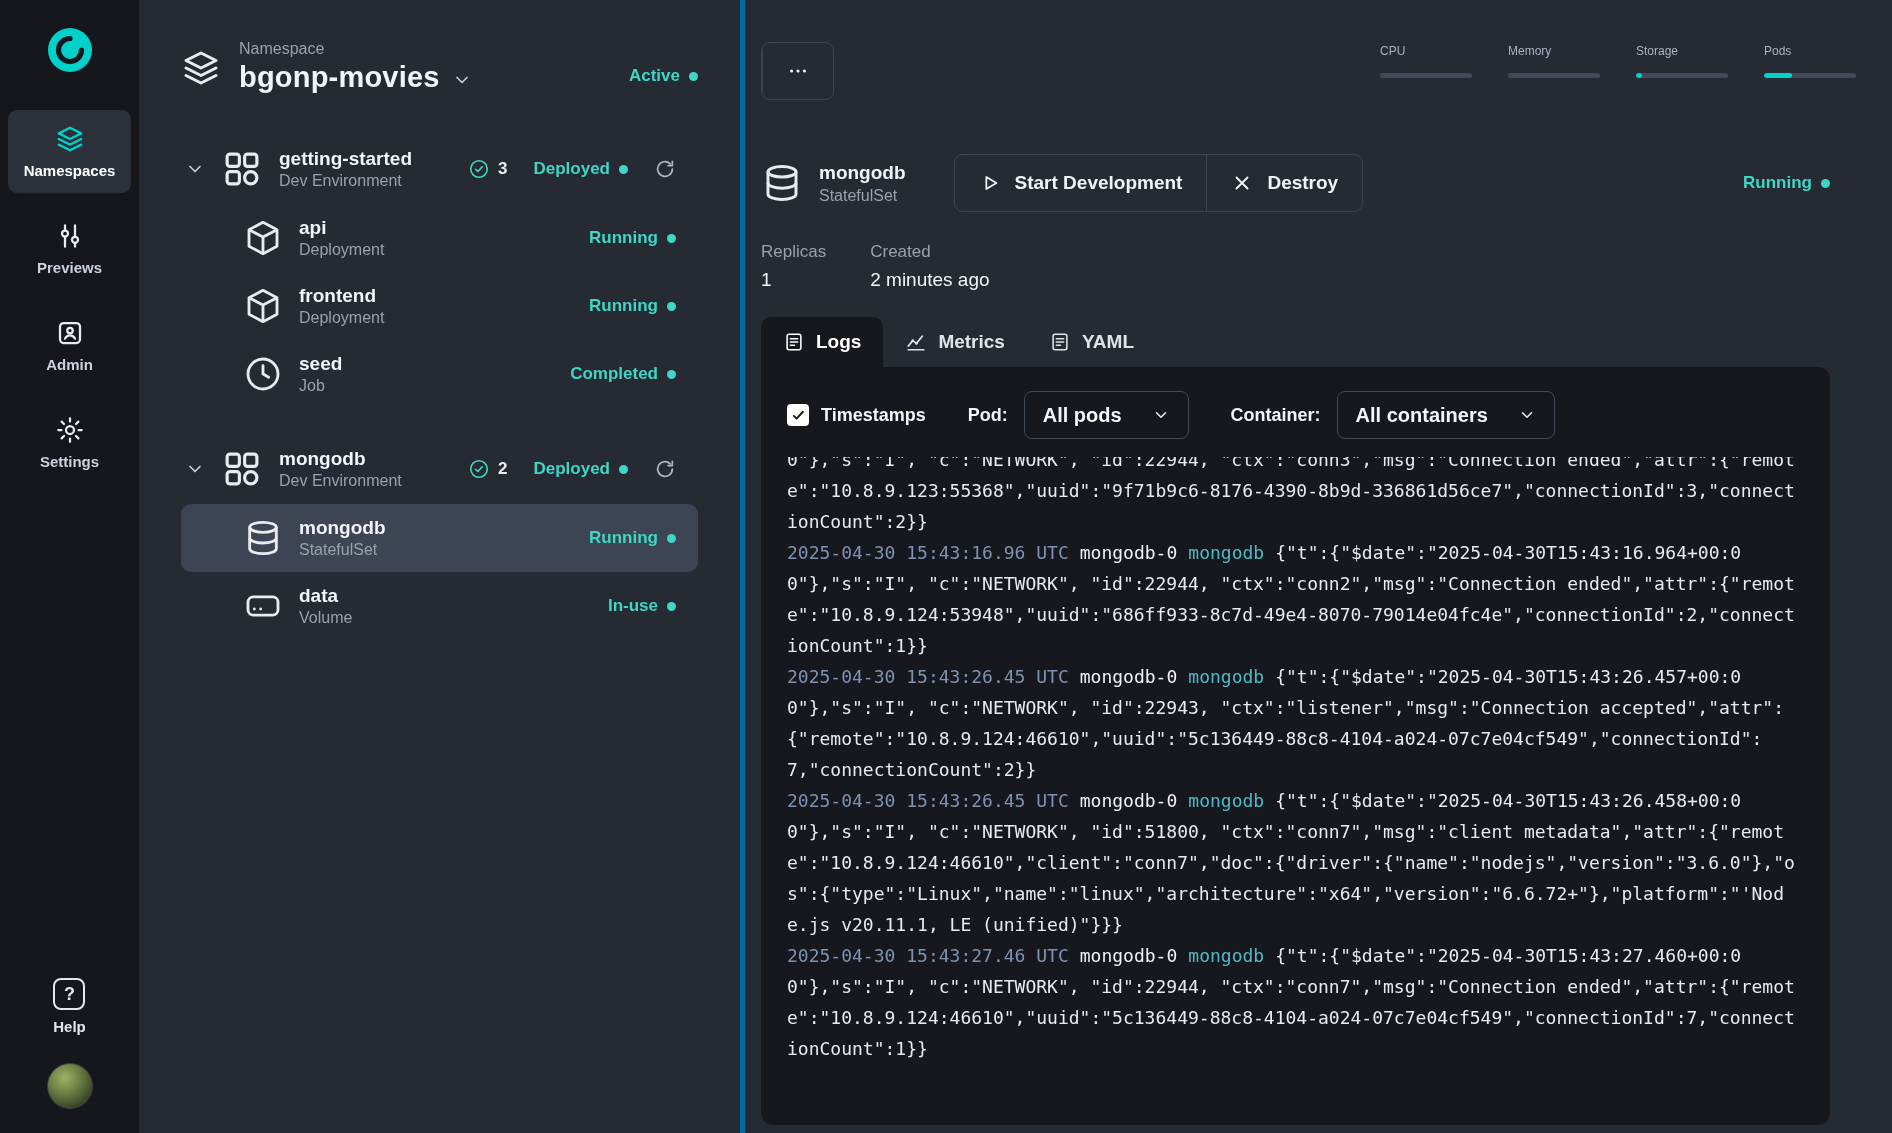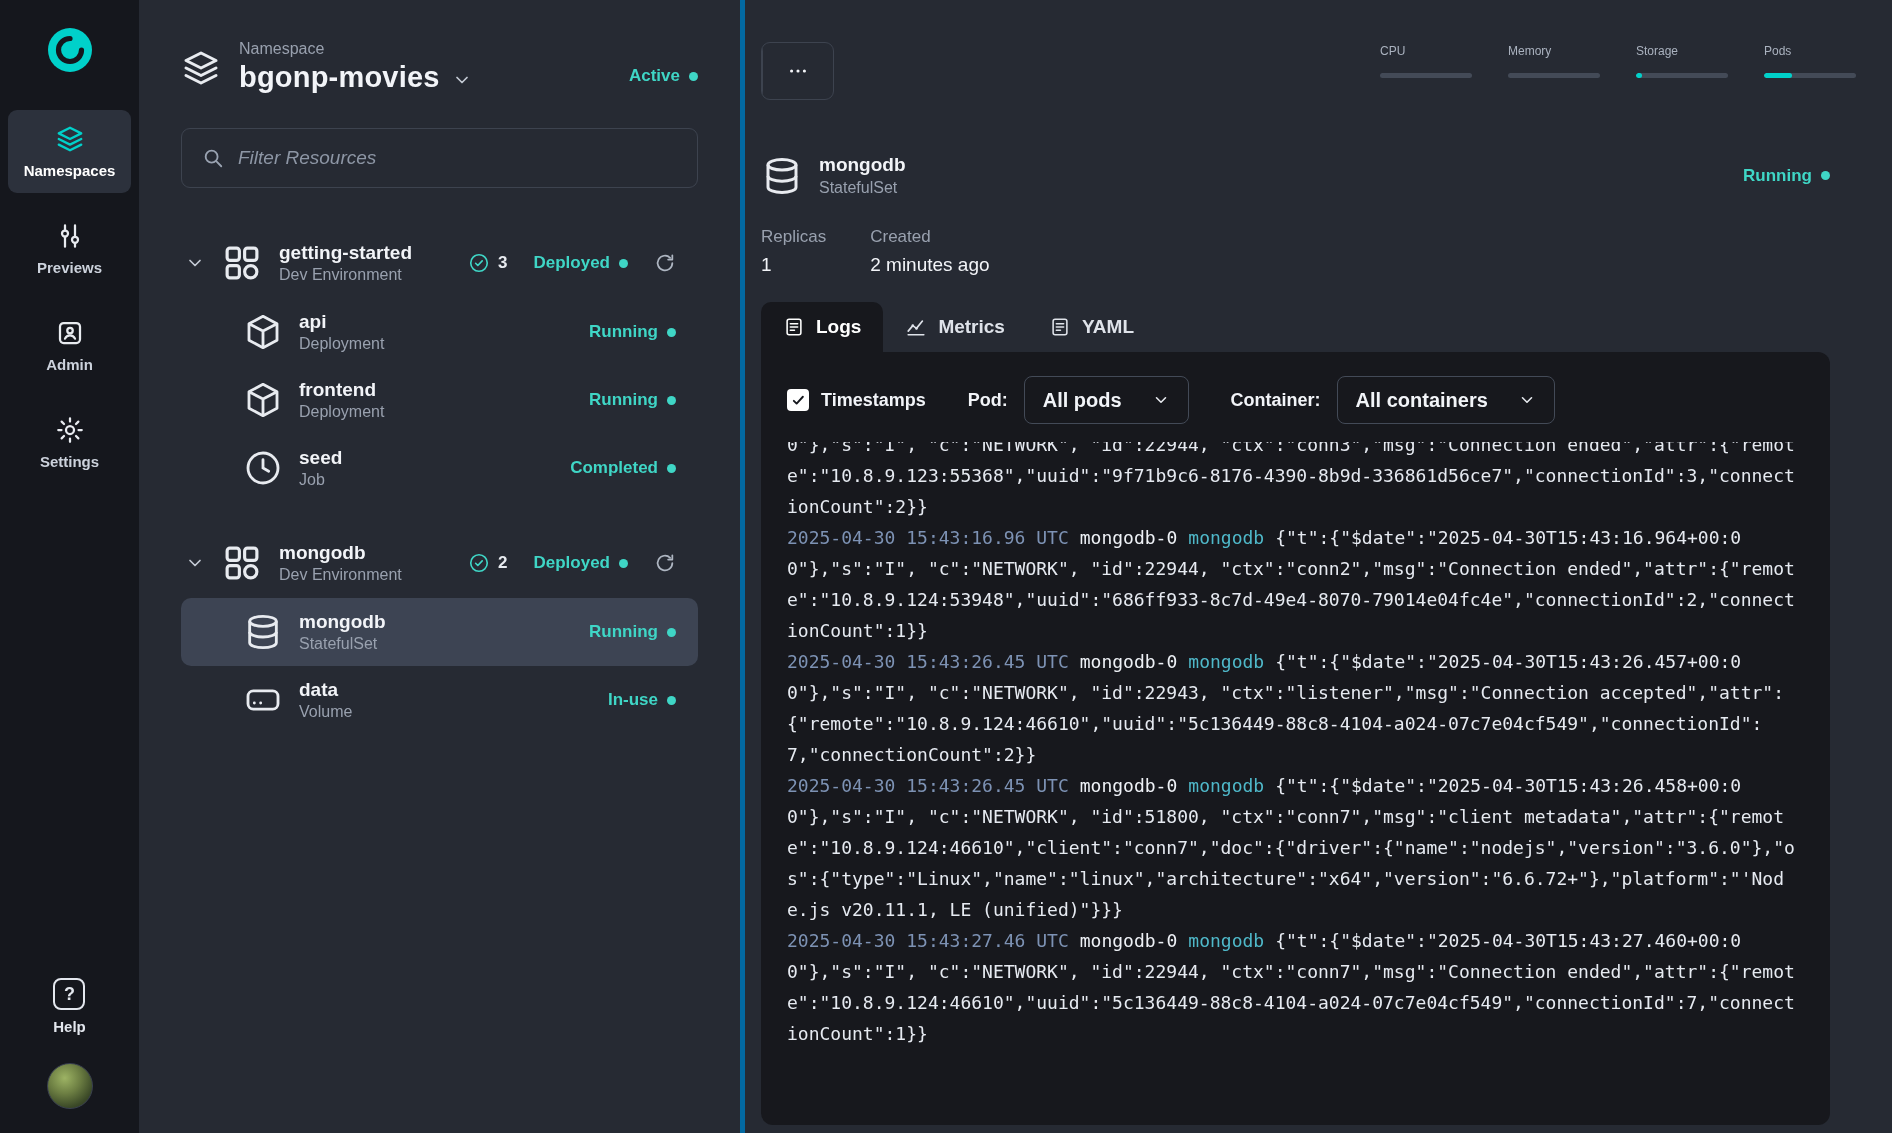--- a/index.html
+++ b/index.html
@@ -278,26 +278,20 @@
                 <use href="#i-chevron-down"></use>
               </svg></span>
         </div>
       </div>
       <span class="ns-status status-text">
         <span>Active</span>
         <span class="dot"></span>
       </span>
     </div>
 
-    <div class="filter">
-      <span class="filter-icon"><svg viewBox="0 0 24 24">
-            <use href="#i-search"></use>
-          </svg></span>
-      <input type="text" placeholder="Filter Resources" style="">
-    </div>
 
     <div class="tree">
 
       <div class="tree-row">
         <span class="chev"><svg viewBox="0 0 24 24">
               <use href="#i-chevron-down"></use>
             </svg></span>
         <span class="res-icon"><svg viewBox="0 0 24 24">
               <use href="#i-grid-apps"></use>
             </svg></span>
@@ -475,20 +469,35 @@
     </div>
 
     <div class="detail-header">
       <div class="detail-id">
         <span class="detail-icon"><svg viewBox="0 0 24 24">
               <use href="#i-db"></use>
             </svg></span>
         <div>
           <div class="detail-name">mongodb</div>
           <div class="detail-kind">StatefulSet</div>
+        </div>
+      </div>
+      <div class="actions">
+        <div class="btn">
+          <span class="btn-ic"><svg viewBox="0 0 24 24">
+                <use href="#i-play"></use>
+              </svg></span>
+          <span>Start Development</span>
+        </div>
+        <div class="btn-sep"></div>
+        <div class="btn">
+          <span class="btn-ic"><svg viewBox="0 0 24 24">
+                <use href="#i-x"></use>
+              </svg></span>
+          <span>Destroy</span>
         </div>
       </div>
       <span class="detail-status status-text">
         <span>Running</span>
         <span class="dot"></span>
       </span>
     </div>
 
     <div class="meta">
       <div>

